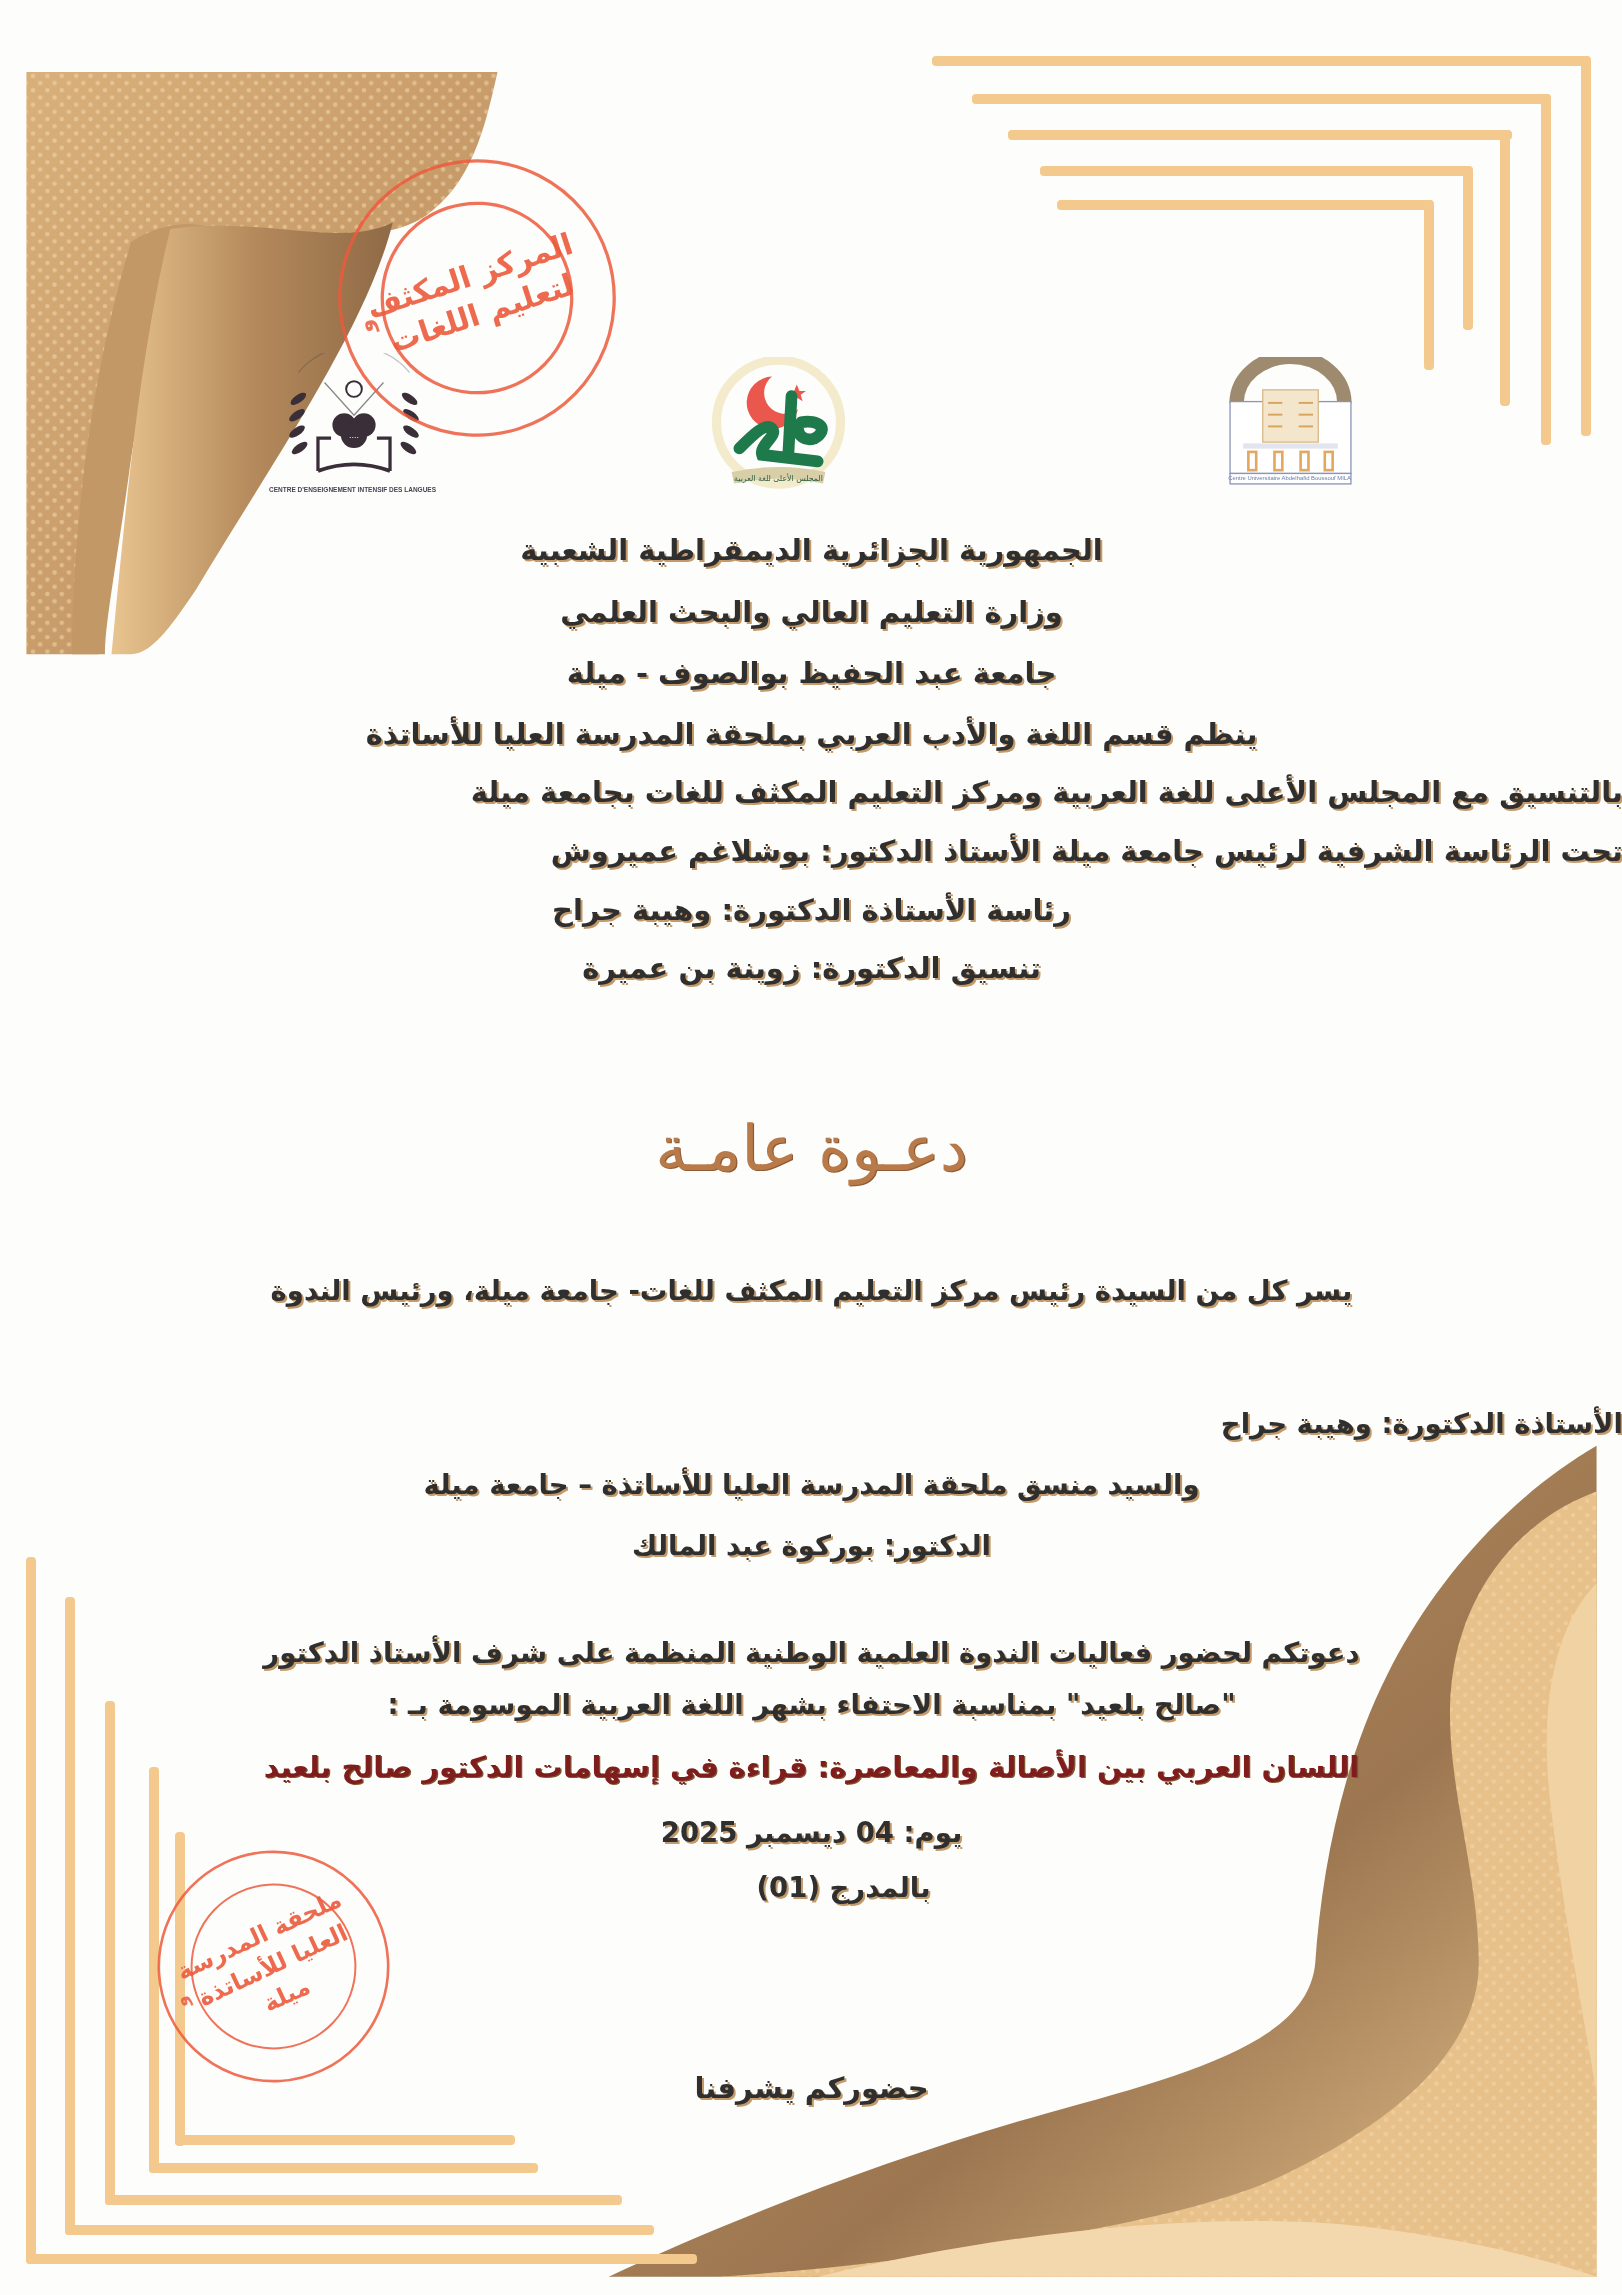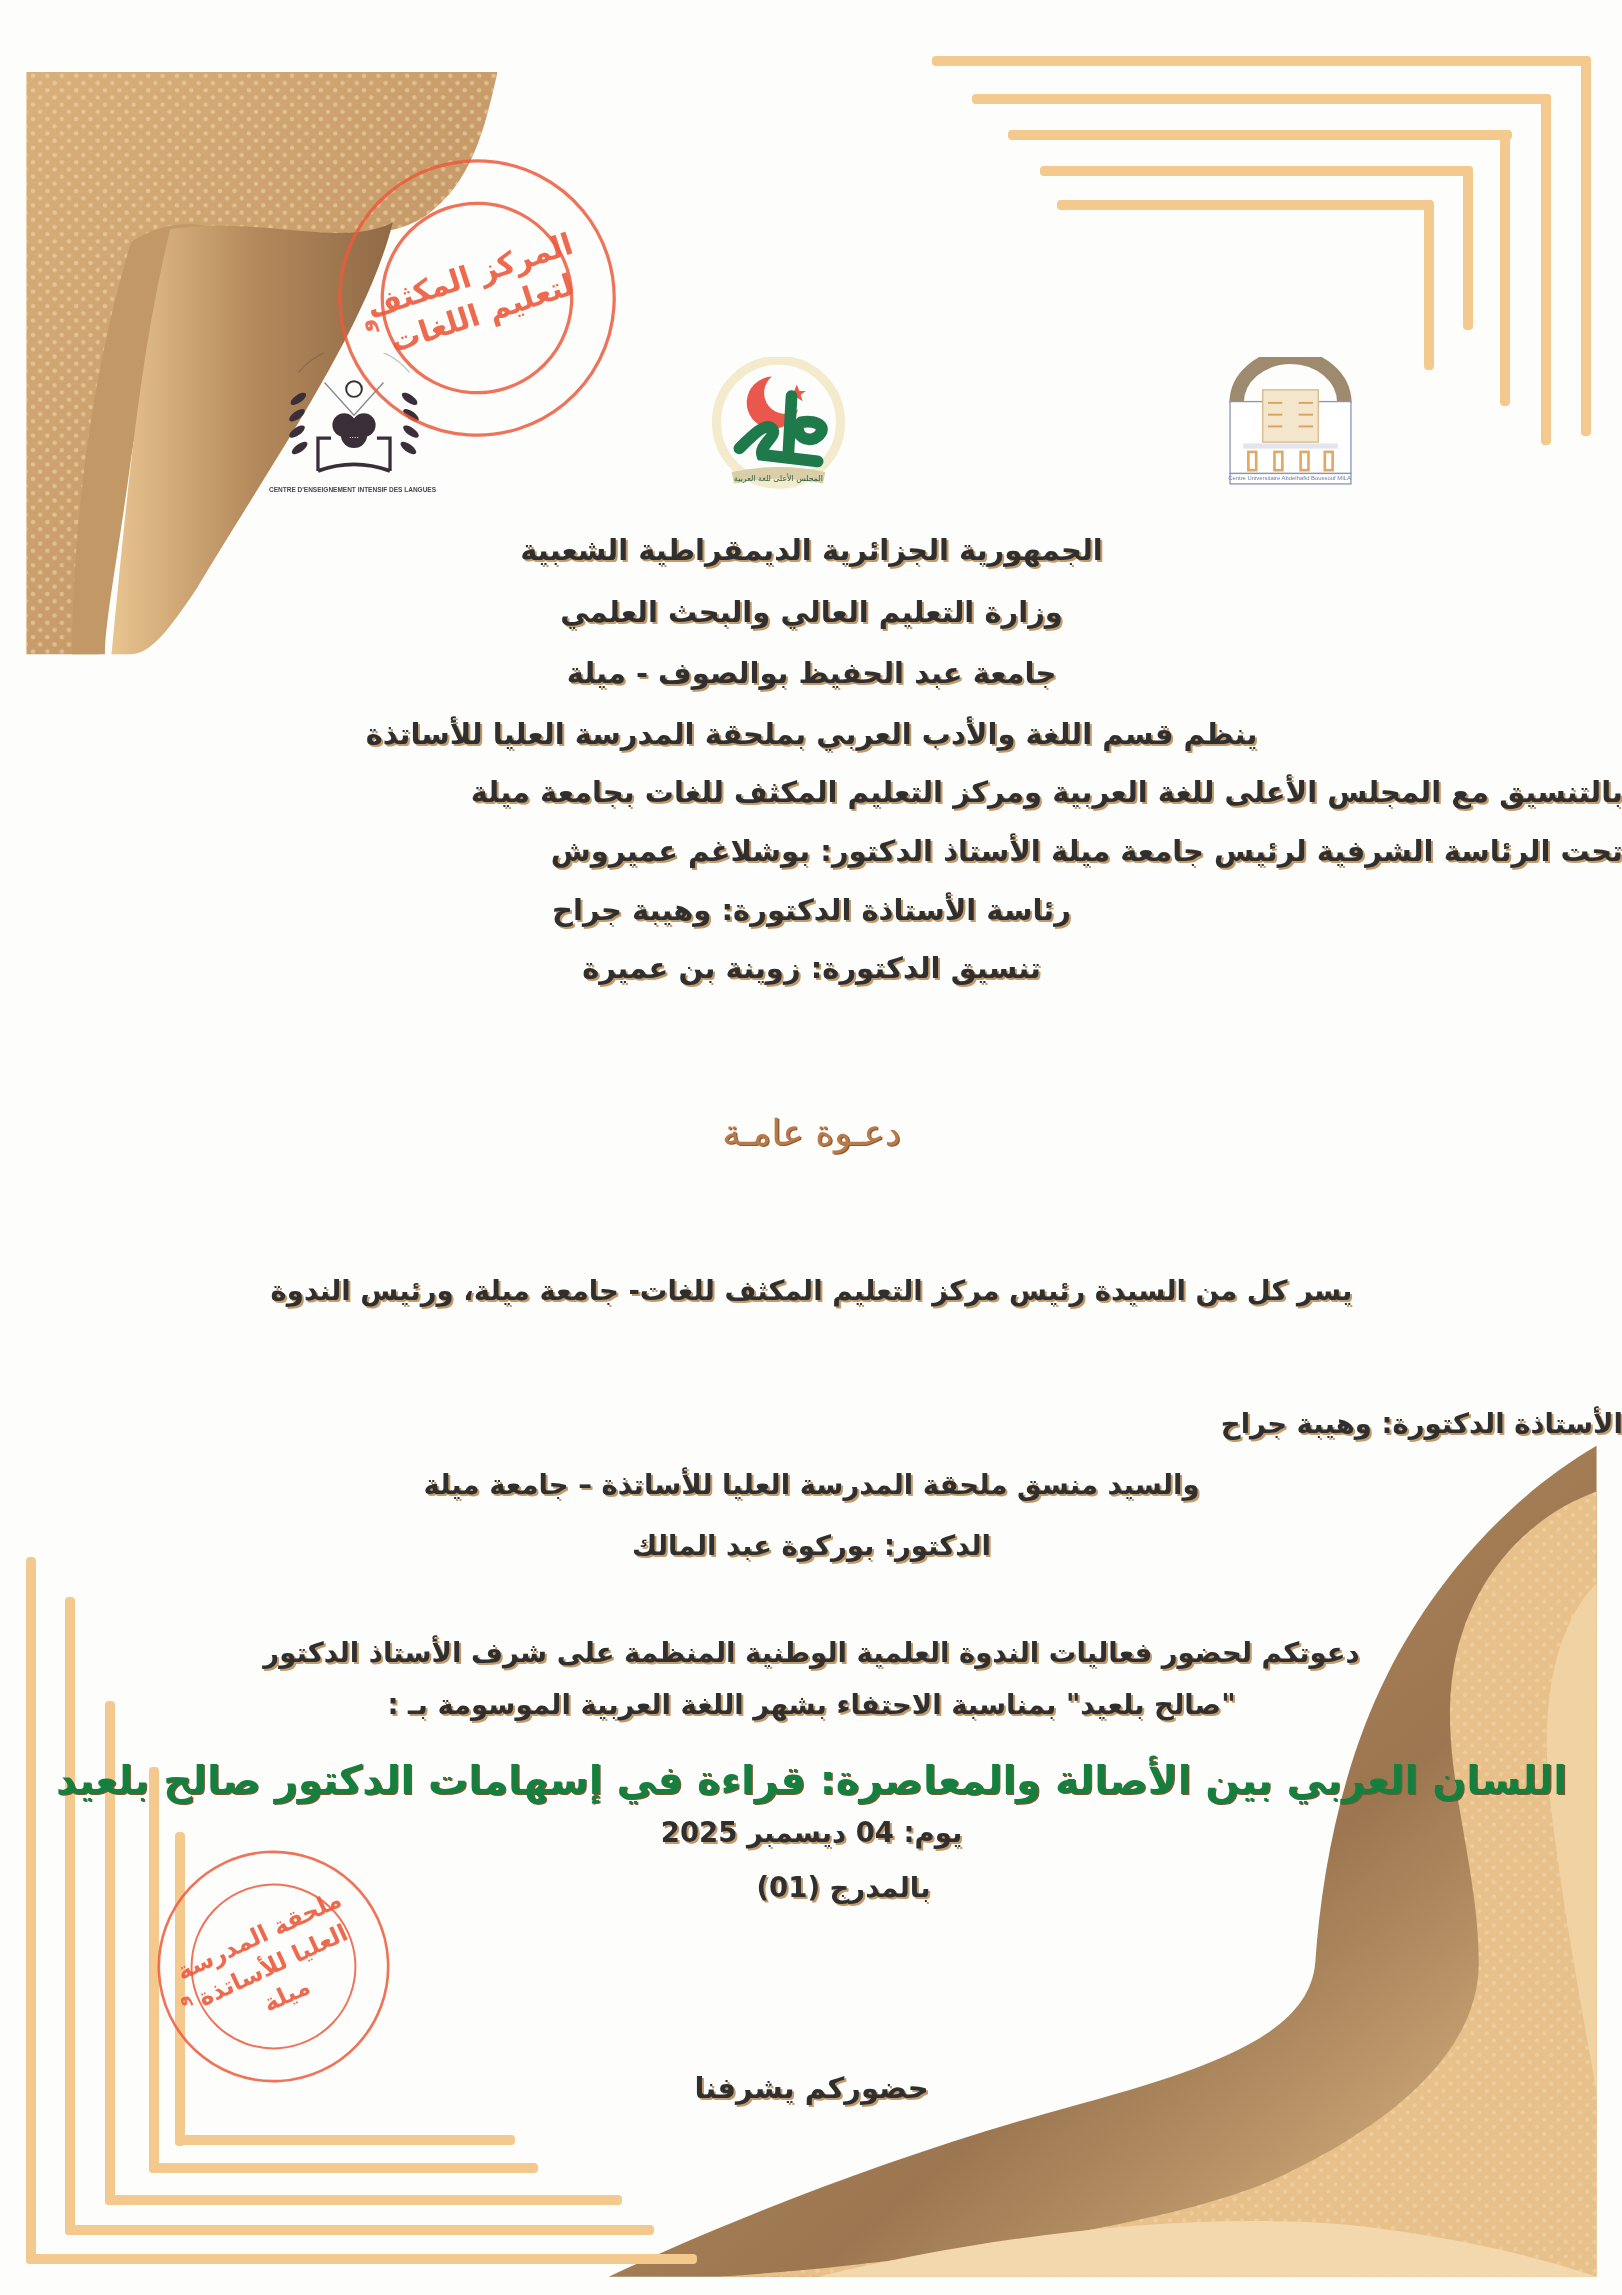--- a/index.html
+++ b/index.html
@@ -14,26 +14,26 @@
     .stamp { position: absolute; }
     .line {
       position: absolute; left: 0; width: 1623px; text-align: center;
       font-family: "DejaVu Sans", sans-serif; font-weight: bold;
       color: #2f2f2f; white-space: nowrap;
       text-shadow: 2px 2px 0 #c49a6a;
     }
     .hdr { font-size: 29px; }
     .title {
       font-family: "DejaVu Serif", serif; font-weight: normal;
-      font-size: 36px; color: #b97a4a; text-shadow: 1.3px 1.3px 0 #8d5c36;
+      font-size: 63px; color: #b97a4a; text-shadow: 1.3px 1.3px 0 #8d5c36;
       letter-spacing: 2.6px;
     }
     .body-line { font-size: 27.5px; }
     .topic {
-      font-size: 40px; color: #15803d; text-shadow: 1.3px 1.3px 0 #7e5634; margin-top: 7px;
+      font-size: 29px; color: #7f1d1d; text-shadow: 1.3px 1.3px 0 #7e5634;
     }
     .closing { font-size: 29px; }
     .logo-caption {
       font-family: "Liberation Sans", sans-serif; font-size: 7.2px; color: #445; text-align: center;
       white-space: nowrap;
     }
   </style>
 </head>
 <body>
 

